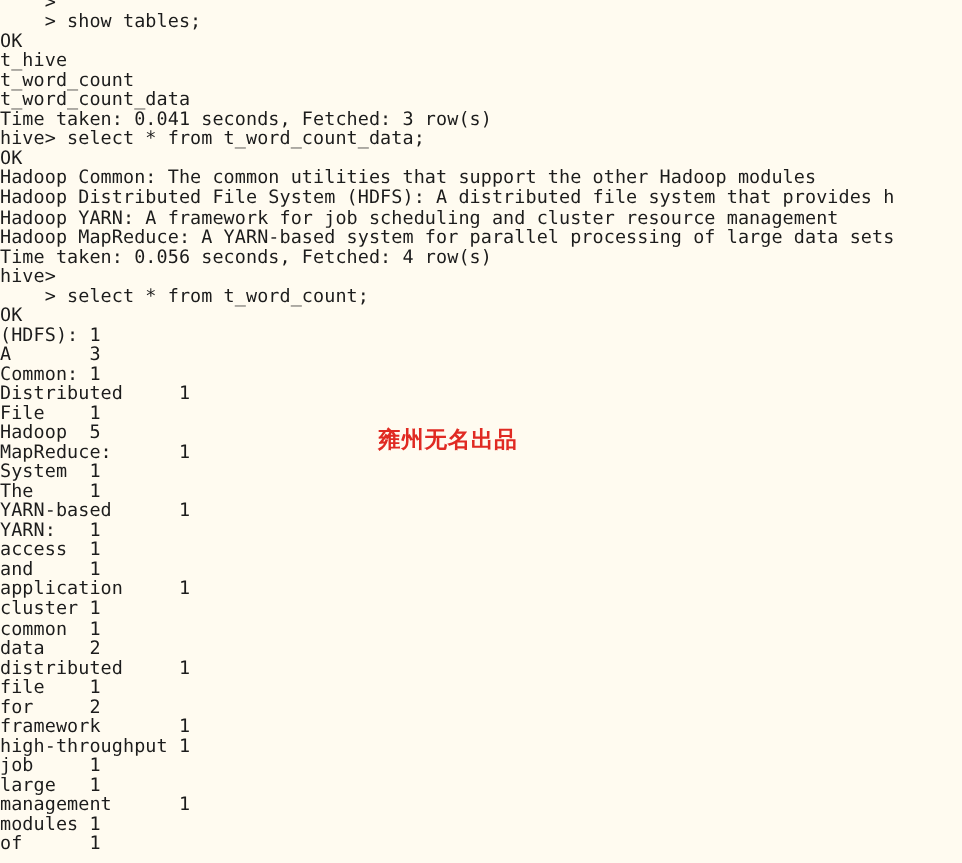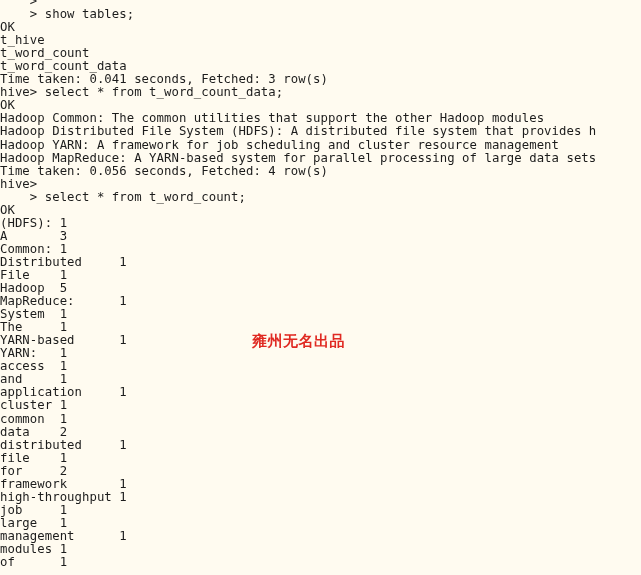--- a/index.html
+++ b/index.html
@@ -40,21 +40,20 @@
     position: absolute;
     left: 252px;
     top: 284px;
     font-family: "DejaVu Sans", "Liberation Sans", sans-serif;
     font-size: 15px;
     font-weight: bold;
     color: #E02A22;
     letter-spacing: 0.5px;
     white-space: pre;
     line-height: 18px;
-    margin-top: 48px;
   }
 </style>
 </head>
 <body>
 
 <div id="terminal">
   <pre id="console" style="tab-size: 8;">    &gt; 
     &gt; show tables;
 OK
 t_hive

